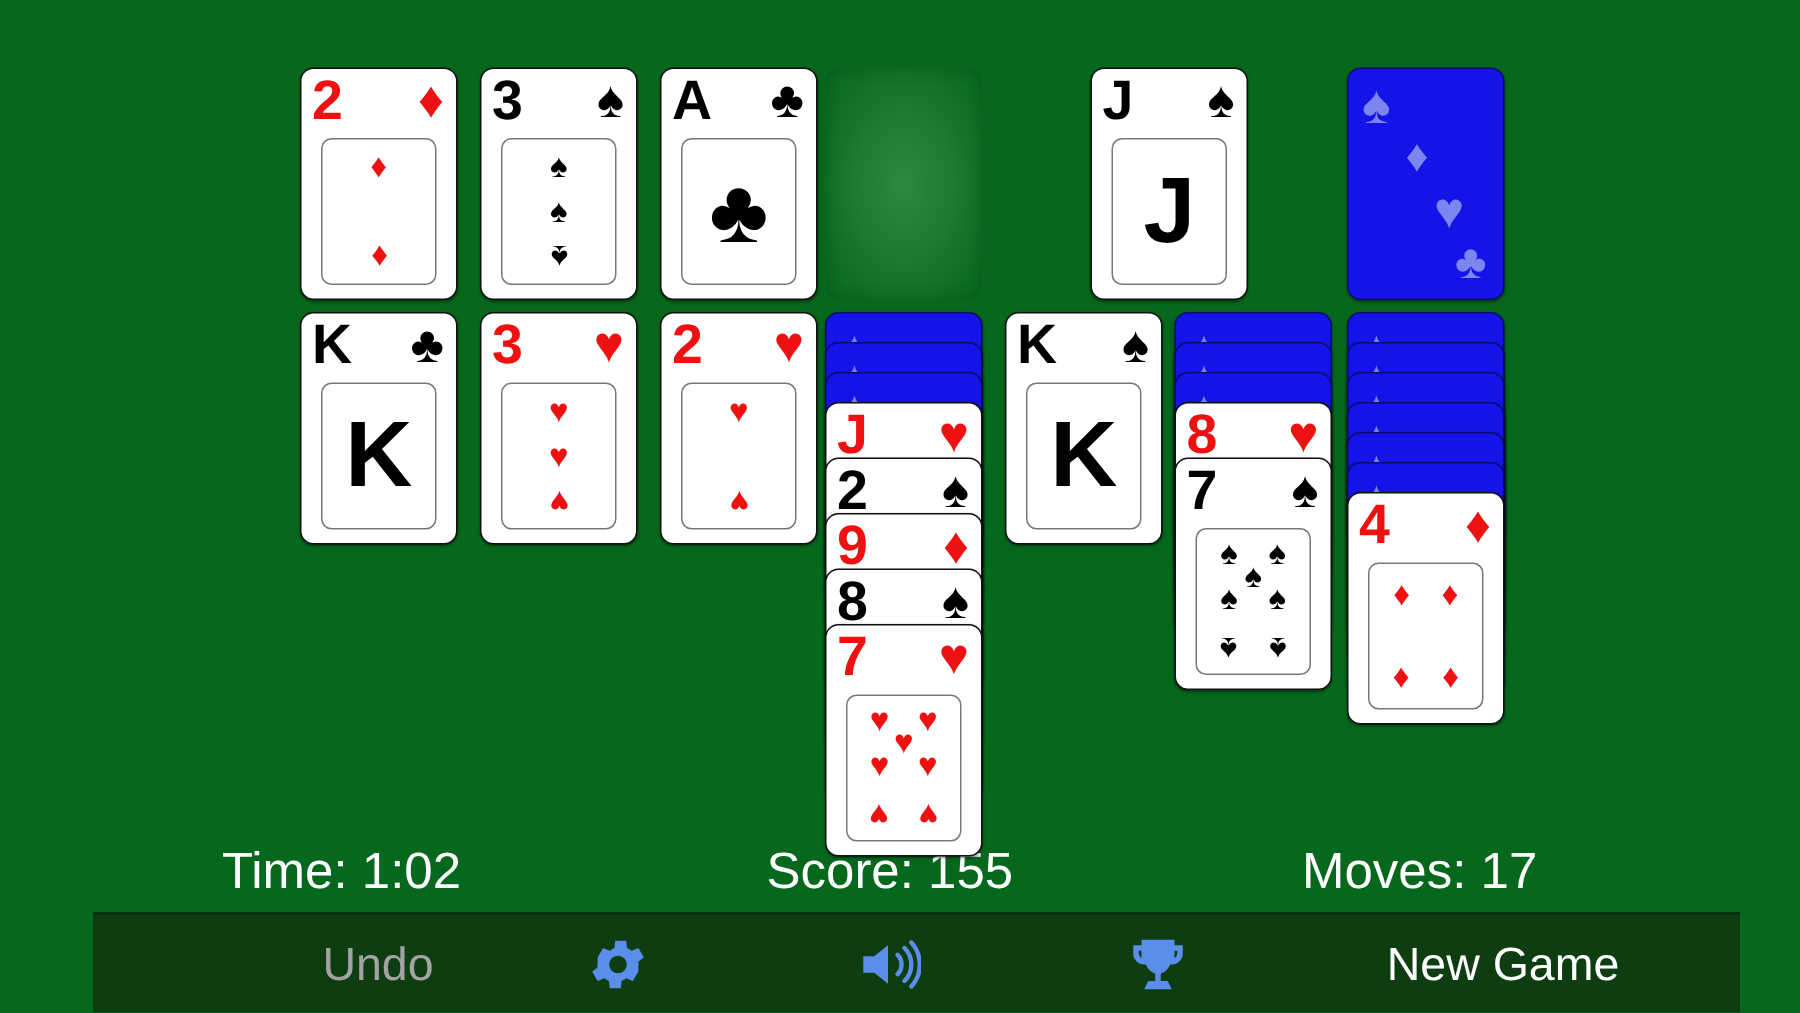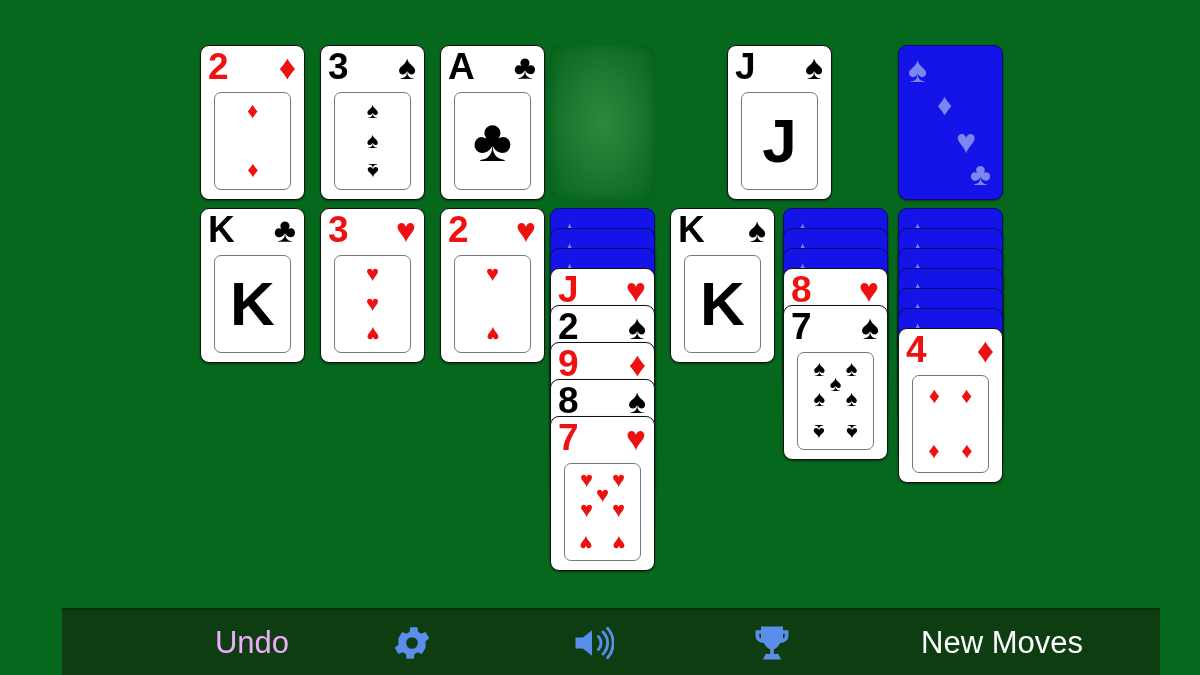--- a/index.html
+++ b/index.html
@@ -111,21 +111,21 @@
     position:absolute; top:0; height:100%;
     display:flex; align-items:center; justify-content:center;
   }
   #tb-undo     { left:100px;  width:180px; }
   #tb-settings { left:290px;  width:120px; }
   #tb-sound    { left:470px;  width:120px; }
   #tb-trophy   { left:650px;  width:120px; }
   #tb-newgame  { left:800px;  width:280px; }
 
   .tb-label { font-size:31px; }
-  .undo-txt { color:#f0abfc; }
+  .undo-txt { color:#a3a3a3; }
   .new-txt  { color:#ffffff; }
   .tb-icon  { width:44px; height:44px; display:block; }
 </style>
 </head>
 <body>
 
 <div id="table">
 
   <div id="top-row">
       <div class="card" style="left: 200px; top: 45px;">
@@ -351,20 +351,25 @@
               <span class="pip red" style="left: 26%; top: 18%;">♦</span>
               <span class="pip red" style="left: 74%; top: 18%;">♦</span>
               <span class="pip red inv" style="left: 26%; top: 82%;">♦</span>
               <span class="pip red inv" style="left: 74%; top: 82%;">♦</span>
             </div>
           </div>
         </div>
       </div>
     </div>
 
+  <div id="status">
+    <span class="si" id="stat-time">Time: 1:02</span>
+    <span class="si" id="stat-score">Score: 155</span>
+    <span class="si" id="stat-moves">Moves: 17</span>
+  </div>
 
   <div id="toolbar">
 
     <div class="tbitem" id="tb-undo">
       <span class="tb-label undo-txt">Undo</span>
     </div>
 
     <div class="tbitem" id="tb-settings">
       <svg class="tb-icon" viewBox="0 0 24 24">
         <path fill="#5b8dea" d="M19.4 13a7.6 7.6 0 0 0 0-2l2-1.6-2-3.4-2.4 1a7.6 7.6 0 0 0-1.7-1L15 3.4h-4l-.3 2.6a7.6 7.6 0 0 0-1.7 1l-2.4-1-2 3.4L4.6 11a7.6 7.6 0 0 0 0 2l-2 1.6 2 3.4 2.4-1a7.6 7.6 0 0 0 1.7 1l.3 2.6h4l.3-2.6a7.6 7.6 0 0 0 1.7-1l2.4 1 2-3.4zM12 15.2A3.2 3.2 0 1 1 12 8.8a3.2 3.2 0 0 1 0 6.4z"></path>
@@ -378,17 +383,17 @@
       </svg>
     </div>
 
     <div class="tbitem" id="tb-trophy">
       <svg class="tb-icon" viewBox="0 0 24 24">
         <path fill="#5b8dea" d="M6 3h12v2h3v3a4 4 0 0 1-4 4h-.6A6 6 0 0 1 13 15.4V18h2.5l1.5 3H7l1.5-3H11v-2.6A6 6 0 0 1 7.6 12H7a4 4 0 0 1-4-4V5h3V3zm0 4H5v1a2 2 0 0 0 1 1.7V7zm12 0v2.7A2 2 0 0 0 19 8V7h-1z"></path>
       </svg>
     </div>
 
     <div class="tbitem" id="tb-newgame">
-      <span class="tb-label new-txt">New Moves</span>
+      <span class="tb-label new-txt">New Game</span>
     </div>
 
   </div>
 </div>
 
 </body></html>

